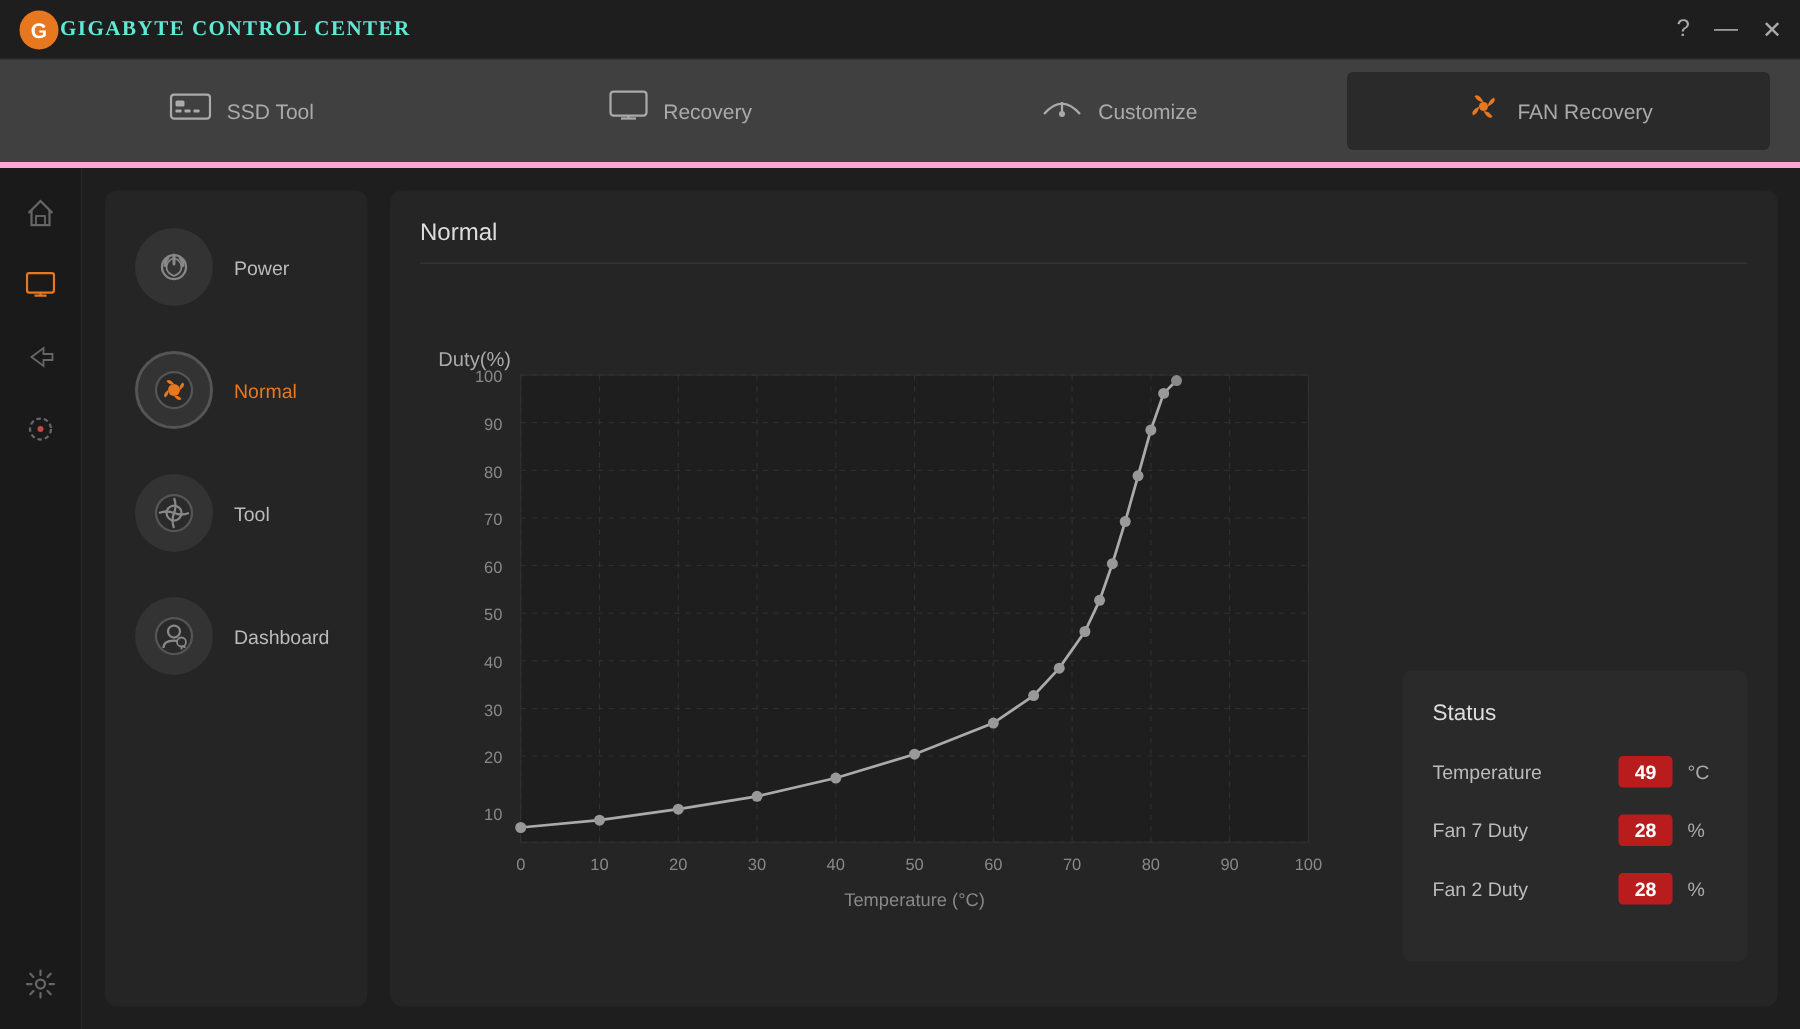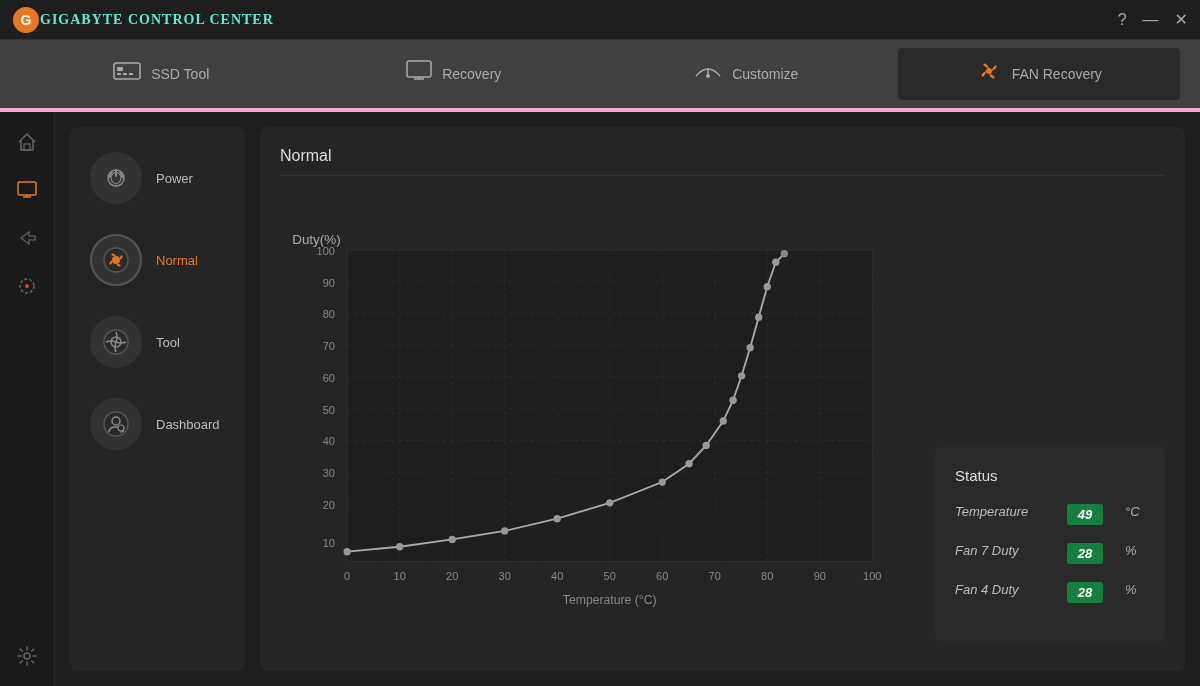--- a/index.html
+++ b/index.html
@@ -191,32 +191,31 @@
       margin-bottom: 10px;
     }
     .status-title {
       font-size: 15px;
       color: #ddd;
       font-weight: 400;
       margin-bottom: 20px;
     }
     .status-row {
       display: flex;
-      align-items: flex-start;
+      align-items: center;
       margin-bottom: 18px;
-      gap: 22px;
-      font-style: italic;
+      gap: 10px;
     }
     .status-label {
       flex: 1;
       color: #bbb;
       font-size: 13px;
     }
     .status-value {
-      background: #15803d;
+      background: #b91c1c;
       color: #fff;
       font-size: 13px;
       font-weight: 600;
       padding: 3px 10px;
       border-radius: 3px;
       min-width: 36px;
       text-align: center;
     }
     .status-unit {
       color: #aaa;
@@ -503,21 +502,21 @@
             <span class="status-unit">°C</span>
           </div>
 
           <div class="status-row">
             <span class="status-label">Fan 7 Duty</span>
             <span class="status-value">28</span>
             <span class="status-unit">%</span>
           </div>
 
           <div class="status-row">
-            <span class="status-label">Fan 4 Duty</span>
+            <span class="status-label">Fan 2 Duty</span>
             <span class="status-value">28</span>
             <span class="status-unit">%</span>
           </div>
         </div>
       </div>
     </div>
   </div>
 </div>
 
 </body></html>

